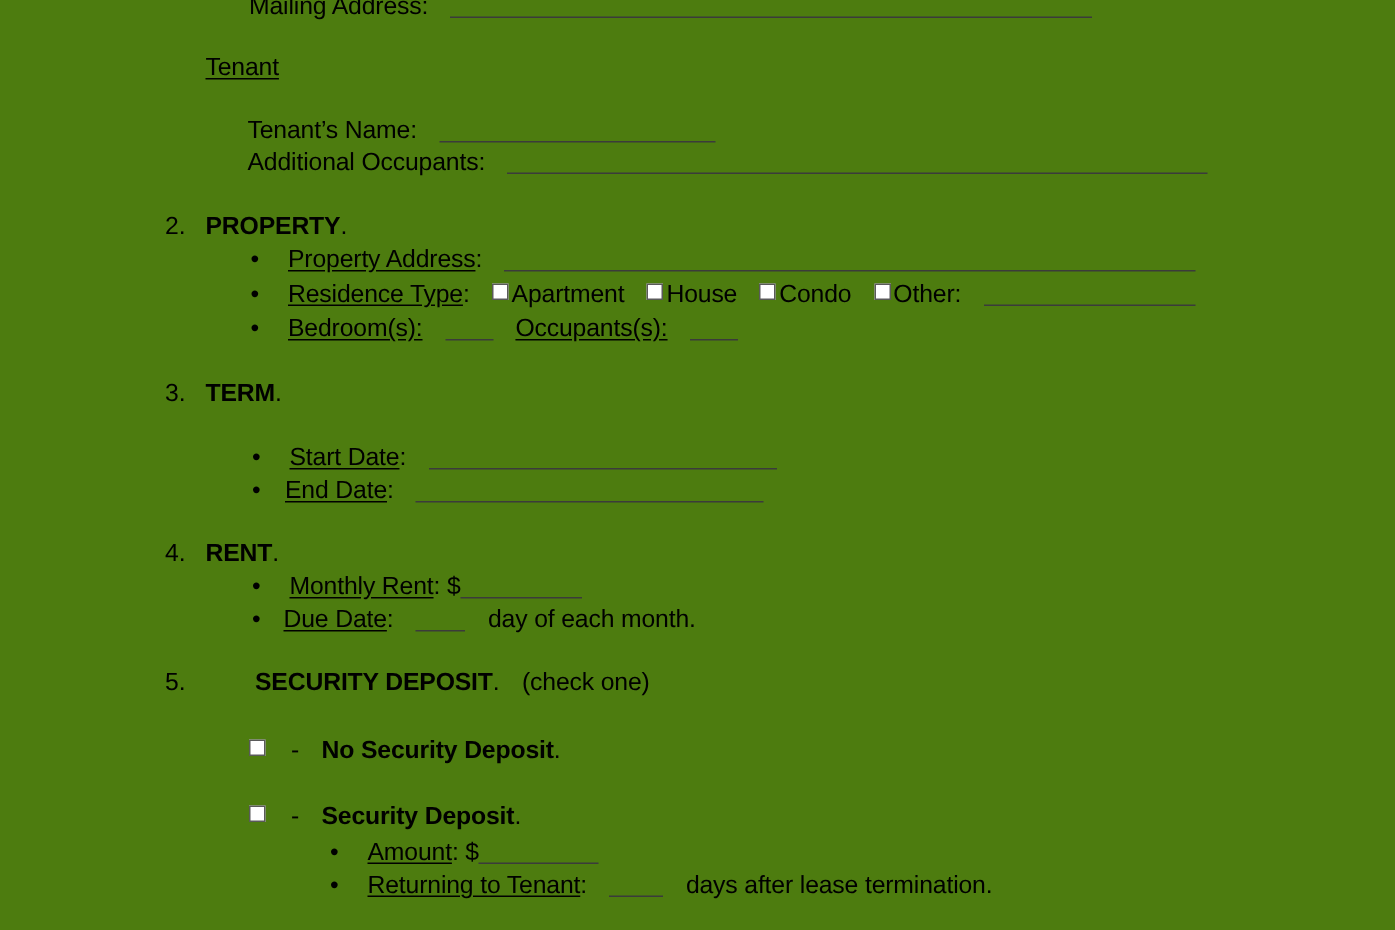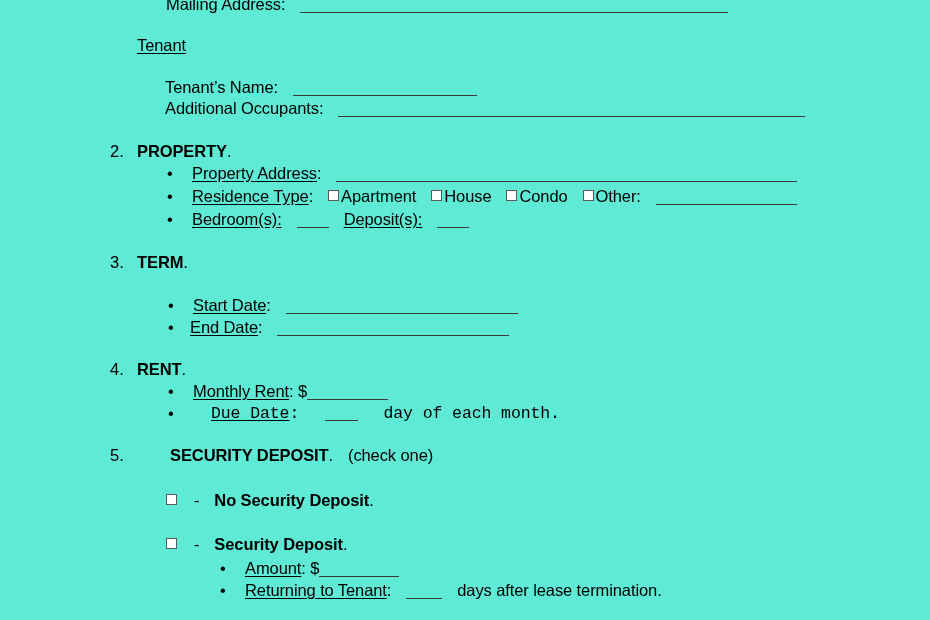--- a/index.html
+++ b/index.html
@@ -12,21 +12,21 @@
     height: 620px;
     position: relative;
     overflow: hidden;
     font-family: "Liberation Sans", sans-serif;
     color: #000000;
     -webkit-font-smoothing: antialiased;
   }
   .page {
     position: absolute;
     inset: 0;
-    background: #5eead4;
+    background: #4d7c0f;
   }
   
   .row {
     position: absolute;
     white-space: nowrap;
     font-size: 16.5px;
     line-height: 21px;
     letter-spacing: -0.1px;
   }
   .bold { font-weight: bold; }
@@ -117,21 +117,21 @@
     <span class="sp"></span>
     <span class="blank" style="width:141px;"></span>
   </div>
 
   <div class="bullet" style="left:167px; top:209px;"></div>
   <div class="row" style="left:192px; top:209px;">
     <span class="u">Bedroom(s):</span>
     <span class="sp"></span>
     <span class="blank" style="width:32px;"></span>
     <span class="sp"></span>
-    <span class="u">Deposit(s):</span>
+    <span class="u">Occupants(s):</span>
     <span class="sp"></span>
     <span class="blank" style="width:32px;"></span>
   </div>
 
   <div class="num" style="left:110px; top:252px;">3.</div>
   <div class="row" style="left:137px; top:252px;">
     <span class="bold">TERM</span><span>.</span>
   </div>
 
   <div class="bullet" style="left:168px; top:295px;"></div>
@@ -152,21 +152,21 @@
   <div class="row" style="left:137px; top:359px;">
     <span class="bold">RENT</span><span>.</span>
   </div>
 
   <div class="bullet" style="left:168px; top:381px;"></div>
   <div class="row" style="left:193px; top:381px;">
     <span class="u">Monthly Rent</span><span>: $</span><span class="blank" style="width:81px;"></span>
   </div>
 
   <div class="bullet" style="left:168px; top:403px;"></div>
-  <div class="row" style="left:211px; top:403px;font-family:Liberation Mono, monospace;">
+  <div class="row" style="left:189px; top:403px;">
     <span class="u">Due Date</span><span>:</span>
     <span class="sp"></span>
     <span class="blank" style="width:33px;"></span>
     <span class="sp"></span>
     <span>day of each month.</span>
   </div>
 
   <div class="num" style="left:110px; top:445px;">5.</div>
   <div class="row" style="left:137px; top:445px;margin-left:33px;">
     <span class="bold">SECURITY DEPOSIT</span><span>.</span>

